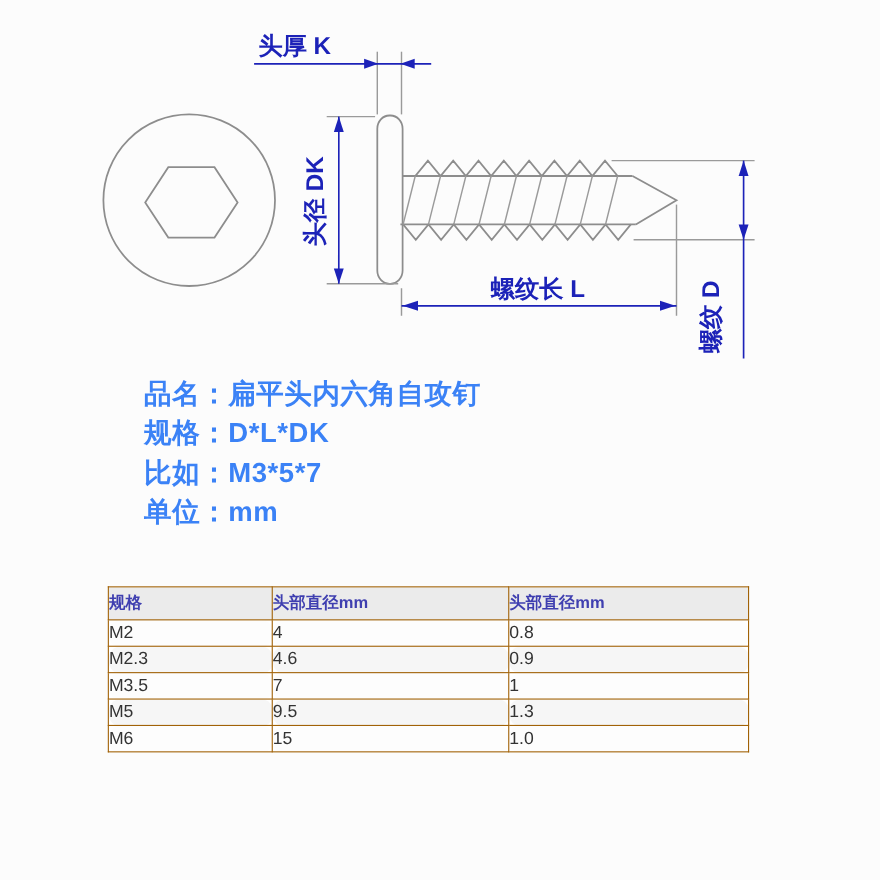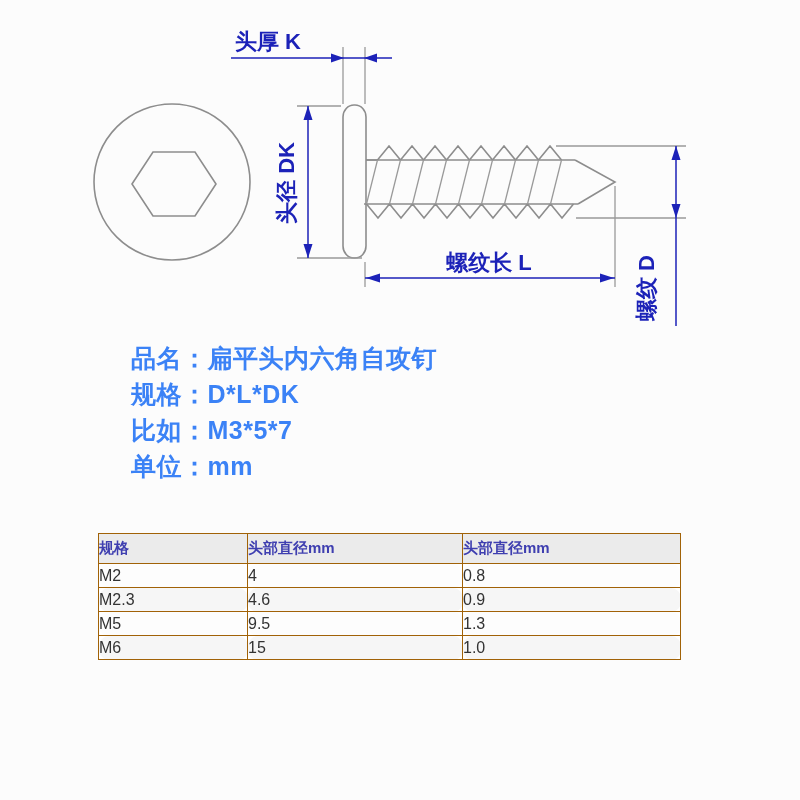--- a/index.html
+++ b/index.html
@@ -157,20 +157,25 @@
         <td>M2</td>
         <td>4</td>
         <td>0.8</td>
       </tr>
       <tr>
         <td>M2.3</td>
         <td>4.6</td>
         <td>0.9</td>
       </tr>
       <tr>
+        <td>M3.5</td>
+        <td>7</td>
+        <td>1</td>
+      </tr>
+      <tr>
         <td>M5</td>
         <td>9.5</td>
         <td>1.3</td>
       </tr>
       <tr>
         <td>M6</td>
         <td>15</td>
         <td>1.0</td>
       </tr>
     </tbody>

